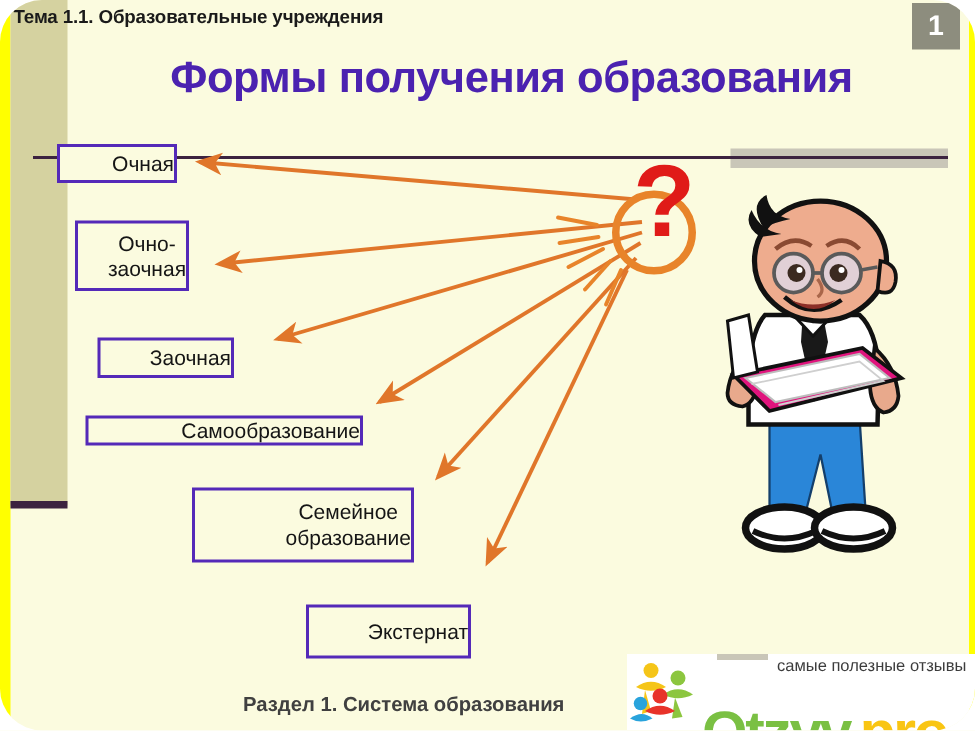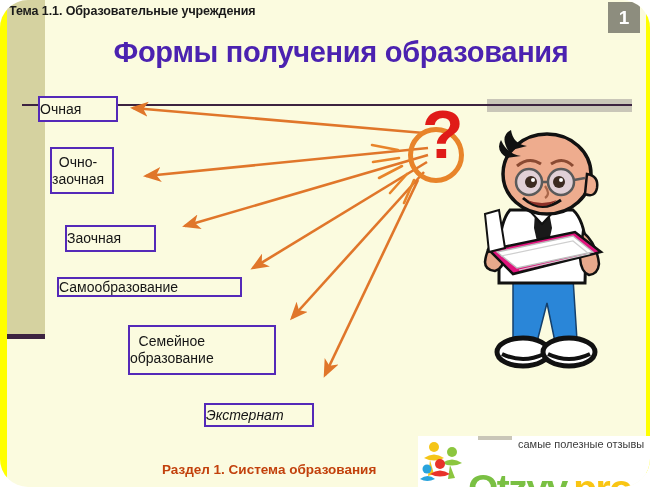--- a/index.html
+++ b/index.html
@@ -100,31 +100,31 @@
   
   .lbl {
     position: absolute;
     border: 2px solid #5429b8;
     background: #fbfbdf;
     color: #151515;
     font-size: 14px;
     line-height: 17px;
     display: flex;
     align-items: center;
-    justify-content: flex-start;
+    justify-content: flex-end;
     text-align: center;
     box-sizing: border-box;
     z-index: 4;
   }
   .lbl-ochnaya        { left: 38px;  top: 96px;  width: 80px;  height: 26px; }
-  .lbl-ochno-zaochnaya{ left: 50px;  top: 147px; width: 64px;  height: 47px; }
+  .lbl-ochno-zaochnaya{ left: 50px;  top: 147px; width: 76px;  height: 47px; }
   .lbl-zaochnaya      { left: 65px;  top: 225px; width: 91px;  height: 27px; }
   .lbl-samoobraz      { left: 57px;  top: 277px; width: 185px; height: 20px; }
   .lbl-semeynoe       { left: 128px; top: 325px; width: 148px; height: 50px; }
-  .lbl-eksternat      { left: 204px; top: 403px; width: 110px; height: 24px; font-style: italic; }
+  .lbl-eksternat      { left: 204px; top: 403px; width: 110px; height: 36px; }
 
   
   .q-wrap {
     position: absolute;
     left: 395px; top: 98px;
     width: 100px; height: 100px;
     z-index: 5;
   }
   .q-circle {
     position: absolute;
@@ -161,21 +161,21 @@
     width: 175px; height: 265px;
     z-index: 4;
   }
 
   
   .footer-text {
     position: absolute;
     left: 162px; top: 462px;
     font-size: 13.5px;
     font-weight: bold;
-    color: #c2410c;
+    color: #404040;
     white-space: nowrap;
     z-index: 5;
   }
 
   
   .wm {
     position: absolute;
     left: 418px; top: 436px;
     width: 232px; height: 51px;
     background: #ffffff;

